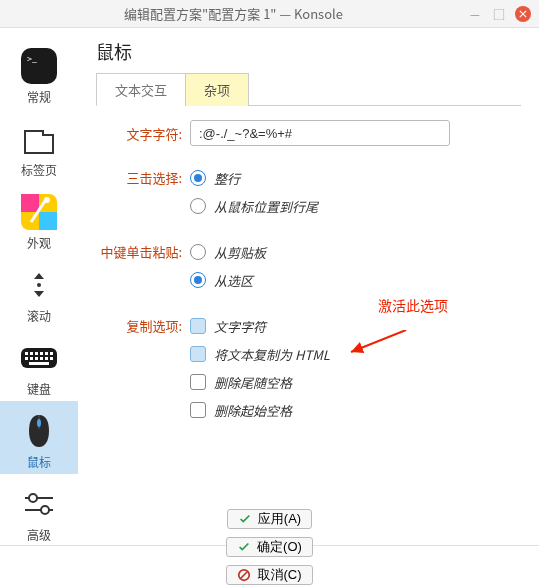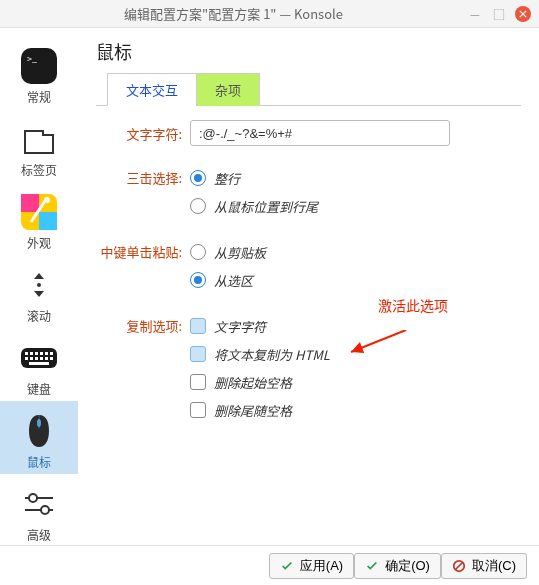--- a/index.html
+++ b/index.html
@@ -12,37 +12,37 @@
   .body { display: flex; height: calc(585px - 28px - 40px); }
   .sidebar { width: 78px; background: #fff; display: flex; flex-direction: column; align-items: center; padding-top: 8px; overflow: hidden; }
   .sb-item { width: 78px; display: flex; flex-direction: column; align-items: center; padding: 8px 0 4px; cursor: pointer; }
   .sb-item .icon { width: 44px; height: 44px; display: flex; align-items: center; justify-content: center; }
   .sb-item .label { font-size: 12px; color: #444; margin-top: 0; }
   .sb-item.active { background: #c9e1f5; }
   .sb-item.active .label { color: #2a6fb0; }
   .content { flex: 1; padding: 10px 18px 10px 18px; position: relative; }
   .page-title { font-size: 18px; margin-bottom: 8px; color: #222; }
   .tabbar { display: flex; border-bottom: 1px solid #ccc; margin-bottom: 14px; }
-  .tab { padding: 6px 18px; border: 1px solid #ccc; border-bottom: none; background: #bef264; color: #555; position: relative; top: 1px; margin-right: -1px; }
-  .tab.active { background: #fff; color: #1d4ed8; border-bottom: 1px solid #fff; margin-left: 11px; }
+  .tab { padding: 6px 18px; border: 1px solid #ccc; border-bottom: none; background: #fef9c3; color: #555; position: relative; top: 1px; margin-right: -1px; }
+  .tab.active { background: #fff; color: #737373; border-bottom: 1px solid #fff; }
   .form-row { display: flex; align-items: flex-start; margin-bottom: 18px; }
   .form-row .lbl { width: 94px; text-align: right; padding-right: 8px; padding-top: 4px; color: #c2410c; font-size: 13px; }
   .form-row .ctrls { flex: 1; }
   .textinput { width: 260px; height: 26px; border: 1px solid #bbb; border-radius: 3px; padding: 0 8px; font-size: 13px; color: #333; }
   .radio-row, .check-row { display: flex; align-items: center; height: 28px; font-style: italic; }
   .radio, .checkbox { width: 16px; height: 16px; border-radius: 3px; border: 1px solid #888; margin-right: 8px; display: inline-flex; align-items: center; justify-content: center; }
   .radio { border-radius: 50%; }
   .radio.sel { border-color: #2a82da; }
   .radio.sel::after { content: ""; width: 8px; height: 8px; border-radius: 50%; background: #2a82da; }
   .checkbox.part { background: #cbe3f7; border-color: #7fb6e2; }
   .checkbox.part::after { content: ""; width: 8px; height: 8px; background: #fff0; }
   .opt-label { color: #333; font-size: 13px; }
   .annotation { position: absolute; color: #e20; font-size: 14px; top: 267px; left: 300px; }
   .arrow { position: absolute; top: 302px; left: 268px; }
-  .footer { height: 40px; display: flex; justify-content: flex-end; align-items: center; padding: 0 12px; border-top: 1px solid #e0e0e0; }
+  .footer { height: 40px; display: flex; justify-content: flex-end; align-items: center; padding: 0 12px; gap: 8px; border-top: 1px solid #e0e0e0; flex-direction: column; }
   .btn { height: 26px; padding: 0 10px; border: 1px solid #bbb; border-radius: 3px; background: #f7f7f7; display: inline-flex; align-items: center; gap: 6px; font-size: 13px; cursor: pointer; }
   .btn svg { width: 14px; height: 14px; }
 </style>
 </head>
 <body>
 
 <div class="titlebar">
   <span class="title">编辑配置方案"配置方案 1" — Konsole</span>
   <span class="wc min">—</span>
   <span class="wc max">▢</span>
@@ -197,25 +197,25 @@
         <div class="check-row">
           <span class="checkbox part"></span>
           <span class="opt-label">文字字符</span>
         </div>
         <div class="check-row">
           <span class="checkbox part"></span>
           <span class="opt-label">将文本复制为 HTML</span>
         </div>
         <div class="check-row">
           <span class="checkbox"></span>
+          <span class="opt-label">删除尾随空格</span>
+        </div>
+        <div class="check-row">
+          <span class="checkbox"></span>
           <span class="opt-label">删除起始空格</span>
-        </div>
-        <div class="check-row">
-          <span class="checkbox"></span>
-          <span class="opt-label">删除尾随空格</span>
         </div>
       </div>
     </div>
 
     <div class="annotation">激活此选项</div>
     <svg class="arrow" width="70" height="30">
       <defs>
           <marker id="ah" markerWidth="8" markerHeight="8" refX="6" refY="3" orient="auto">
             <path d="M0,0 L6,3 L0,6 z" fill="#e20"></path>
           </marker>

